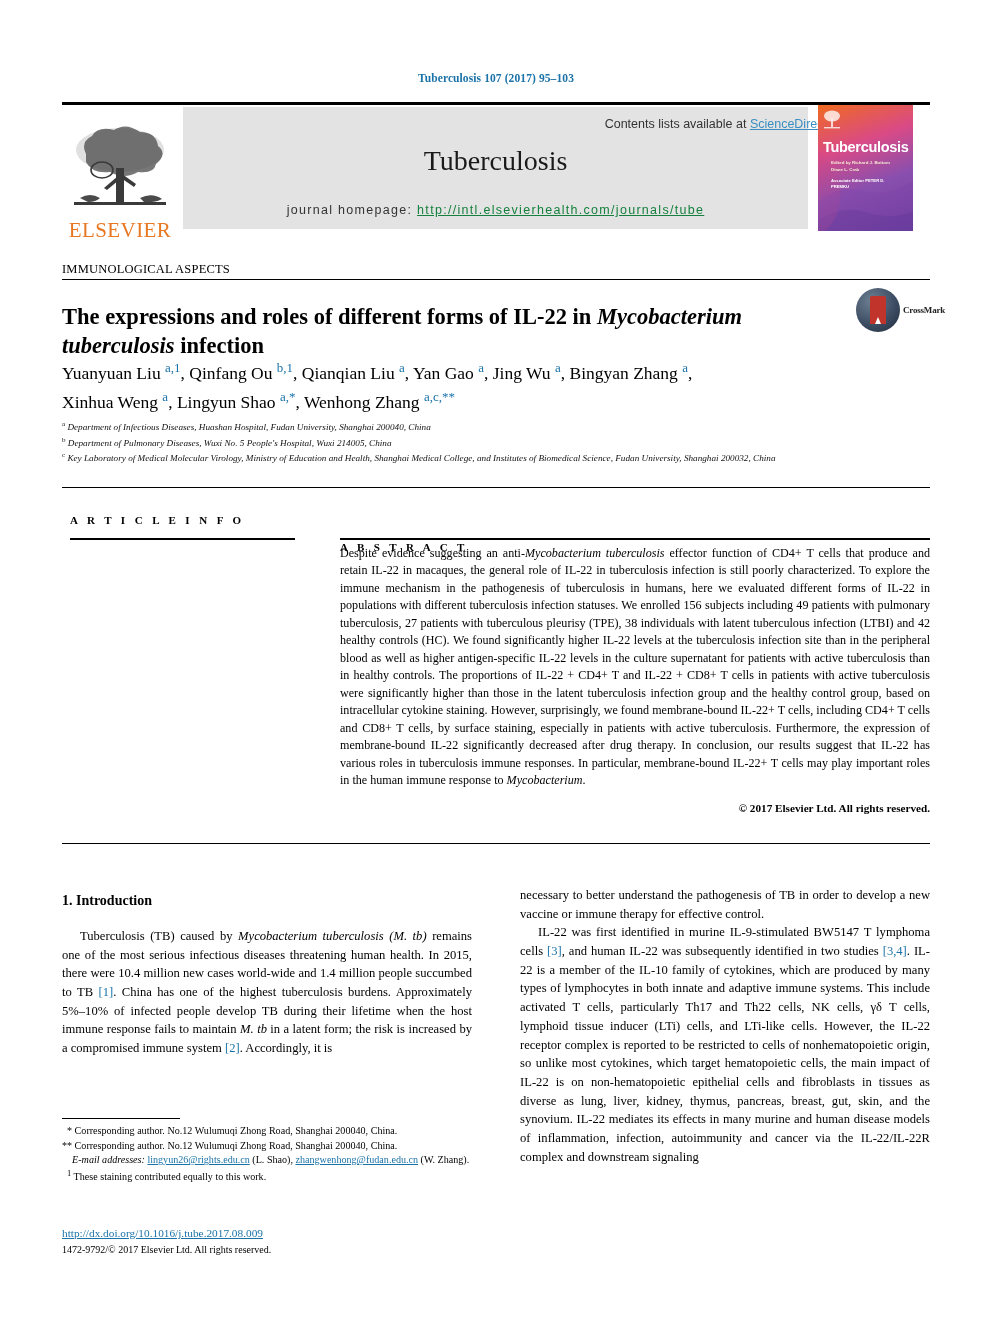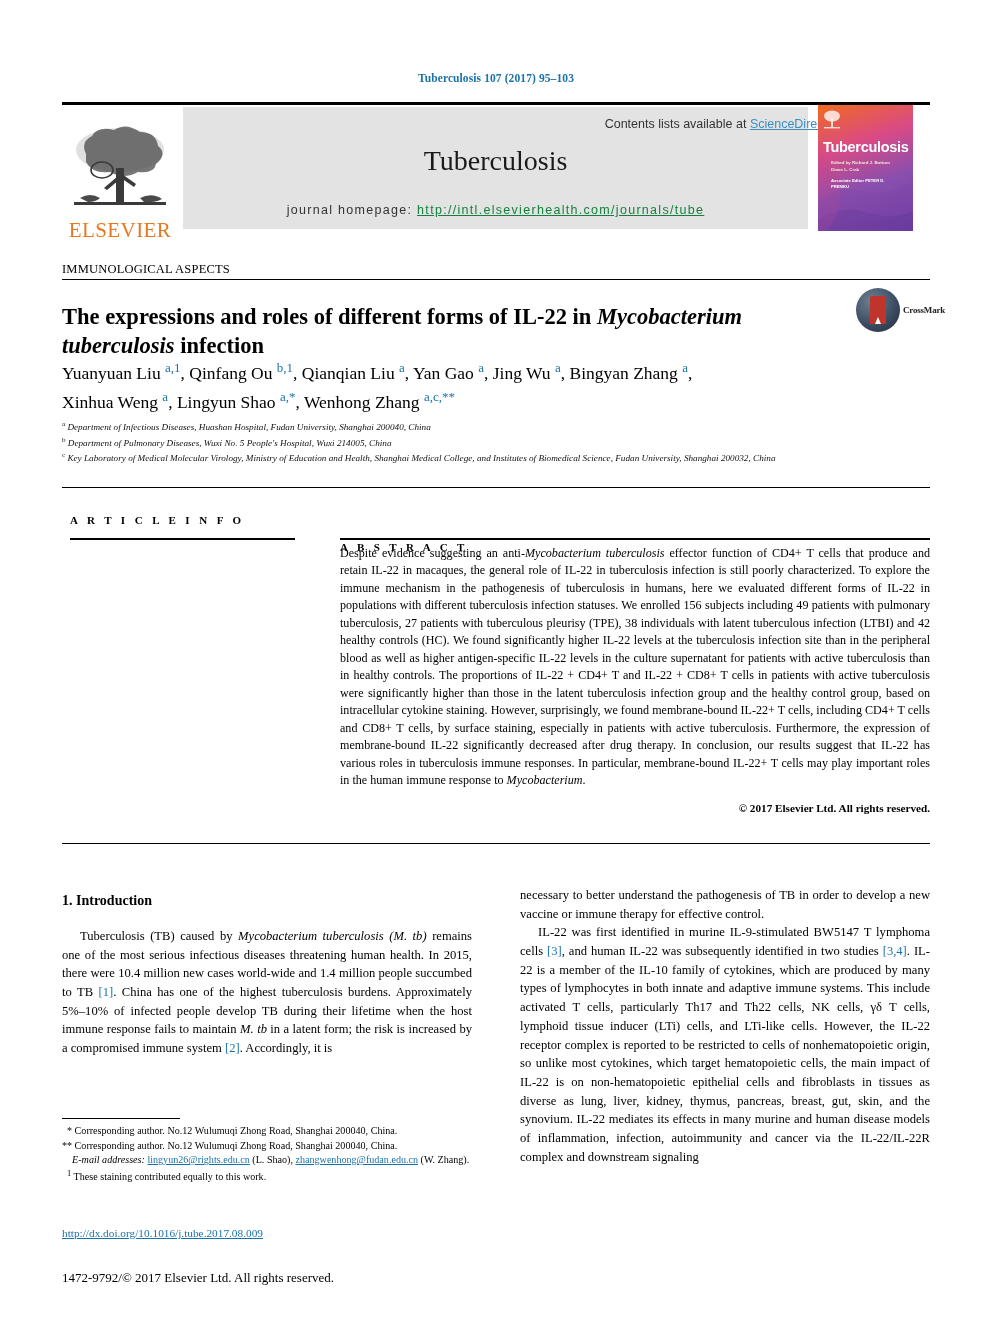--- a/index.html
+++ b/index.html
@@ -378,23 +378,23 @@
 
   .doi {
     position: absolute;
     left: 62px; top: 1227px;
     font-family: "Liberation Serif", serif;
     font-size: 11.3px;
     color: #1a72a8;
   }
   .issn {
     position: absolute;
-    left: 62px; top: 1270px;
-    font-family: "Liberation Serif", serif;
-    font-size: 13px;
+    left: 62px; top: 1244px;
+    font-family: "Liberation Serif", serif;
+    font-size: 10px;
     color: #000;
   }
 </style>
 </head>
 <body>
 
 <div class="page">
 
   <div class="running-head">Tuberculosis 107 (2017) 95–103</div>
 

